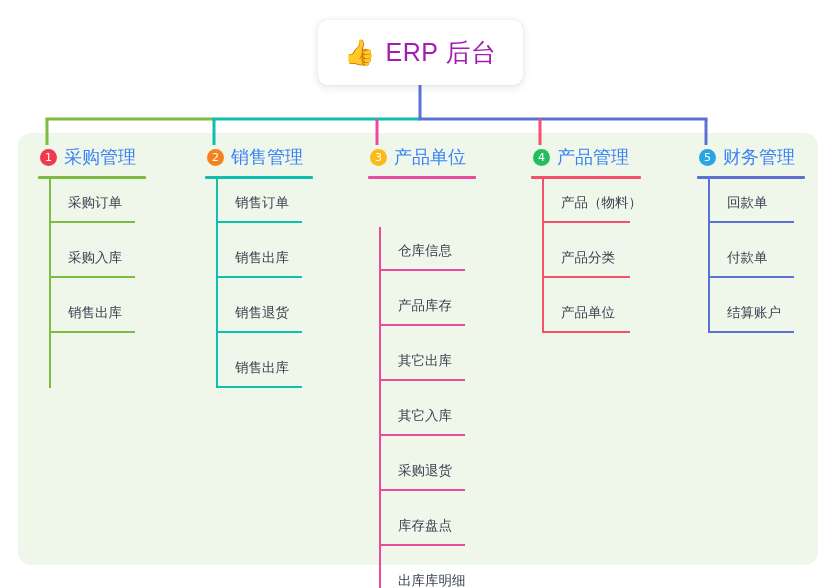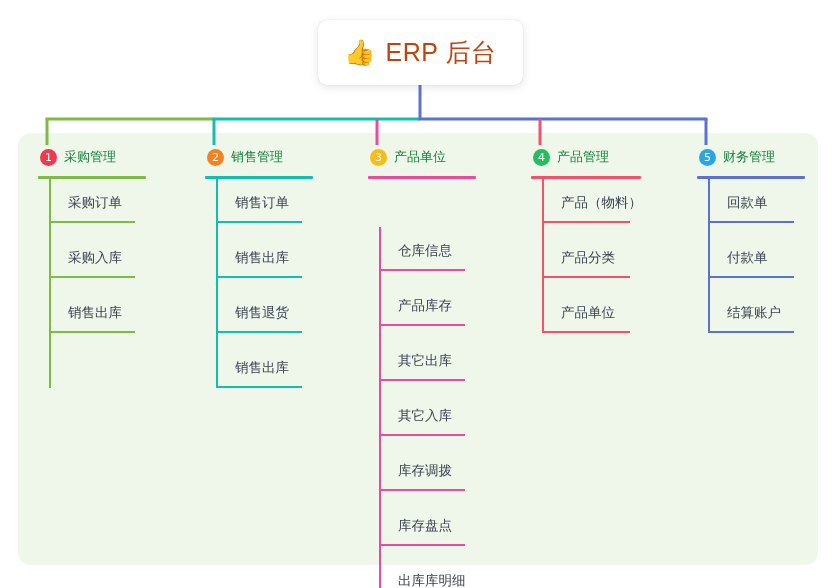--- a/index.html
+++ b/index.html
@@ -15,40 +15,40 @@
   
   #root-node{
     position:absolute;left:318px;top:20px;width:205px;height:65px;
     background:#ffffff;border-radius:9px;
     box-shadow:0 2px 9px rgba(80,90,110,.16),0 0 1px rgba(80,90,110,.25);
     display:flex;align-items:center;justify-content:center;
     box-sizing:border-box;
   }
   #root-inner{display:flex;align-items:center;gap:10px;}
   #root-emoji{font-size:25px;line-height:1;}
-  #root-title{font-size:25px;color:#c2410c;letter-spacing:.5px;white-space:nowrap;}
+  #root-title{font-size:25px;color:#a21caf;letter-spacing:.5px;white-space:nowrap;}
 
   
   #connectors{position:absolute;left:0;top:0;width:839px;height:588px;}
 
   
   #panel{
     position:absolute;left:18px;top:133px;width:800px;height:432px;
     background:#eef7e9;border-radius:13px;
   }
 
   
   .branch{position:absolute;top:145px;}
   .branch-head{display:flex;align-items:center;gap:7px;height:24px;padding-left:2px;}
   .badge{
     width:17px;height:17px;border-radius:50%;
     color:#fff;font-size:11px;line-height:17px;text-align:center;
     flex:0 0 auto;font-family:"DejaVu Sans",sans-serif;
   }
-  .branch-title{font-size:13px;color:#15803d;white-space:nowrap;}
+  .branch-title{font-size:18px;color:#3b82f6;white-space:nowrap;}
   .head-rule{height:3px;margin-top:7px;border-radius:1px;}
 
   .kids{position:relative;margin-top:0;}
   .spine{position:absolute;left:11px;top:0;width:2px;}
   .leaf{position:relative;height:55px;}
   .leaf-label{
     position:absolute;left:30px;top:15px;
     font-size:13.5px;color:#3a4150;white-space:nowrap;
   }
   .leaf-rule{position:absolute;left:11px;top:42px;height:2px;}
@@ -146,21 +146,21 @@
           </div>
           <div class="leaf">
             <div class="leaf-label">其它出库</div>
             <div class="leaf-rule" style="background: rgb(234, 76, 157); width: 86px;"></div>
           </div>
           <div class="leaf">
             <div class="leaf-label">其它入库</div>
             <div class="leaf-rule" style="background: rgb(234, 76, 157); width: 86px;"></div>
           </div>
           <div class="leaf">
-            <div class="leaf-label">库存调拨</div>
+            <div class="leaf-label">采购退货</div>
             <div class="leaf-rule" style="background: rgb(234, 76, 157); width: 86px;"></div>
           </div>
           <div class="leaf">
             <div class="leaf-label">库存盘点</div>
             <div class="leaf-rule" style="background: rgb(234, 76, 157); width: 86px;"></div>
           </div>
           <div class="leaf">
             <div class="leaf-label">出库库明细</div>
             <div class="leaf-rule" style="background: rgb(234, 76, 157); width: 86px;"></div>
           </div>

